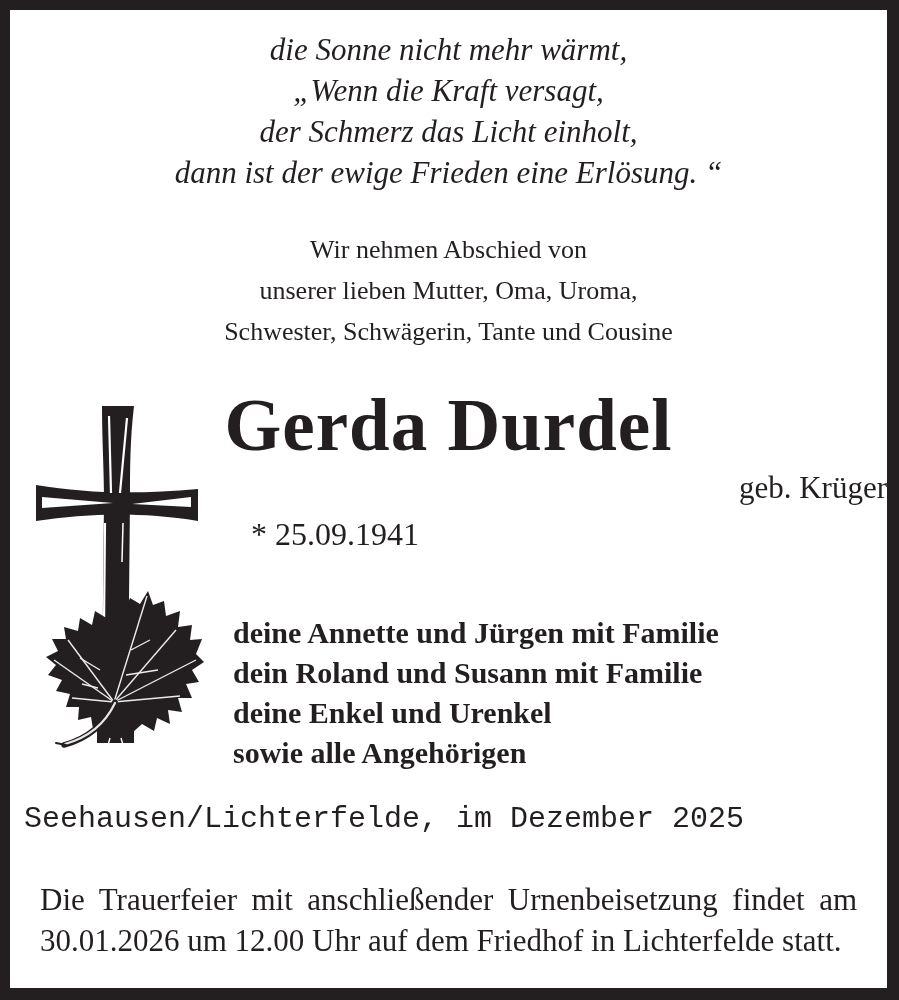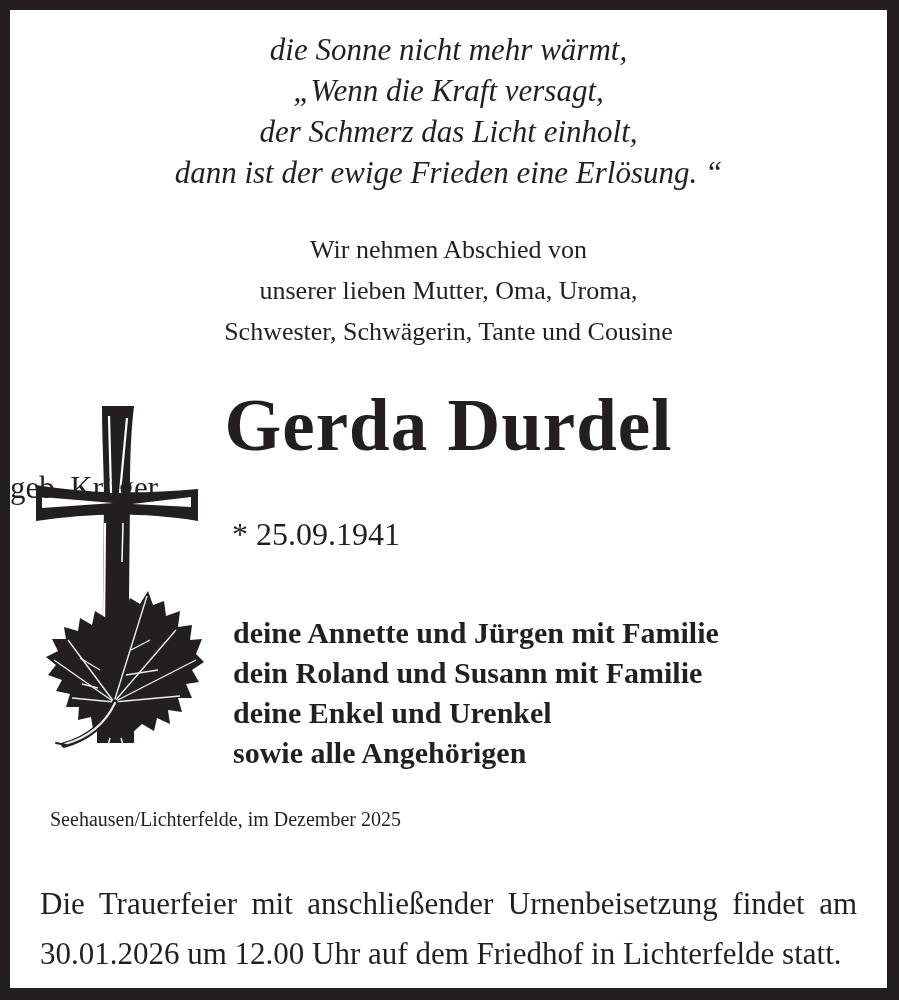--- a/index.html
+++ b/index.html
@@ -49,57 +49,58 @@
     font-size: 73px;
     font-weight: bold;
     line-height: 80px;
     letter-spacing: 1px;
     white-space: nowrap;
   }
 
   .maiden {
     position: absolute;
     top: 457px; left: 0; width: 100%;
-    text-align: left;
+    text-align: right;
     font-size: 31px;
     line-height: 42px;
   }
 
   .dates {
     position: absolute;
     top: 503px; left: 0; width: 100%; height: 42px;
     font-size: 32px;
     line-height: 42px;
   }
-  .dates .birth { position: absolute; left: 222px; white-space: nowrap; }
+  .dates .birth { position: absolute; left: 241px; white-space: nowrap; }
   .dates .death { position: absolute; left: 492px; white-space: nowrap; }
 
   .mourners {
     position: absolute;
     top: 585px; left: 223px;
     font-weight: bold;
     font-size: 30px;
     line-height: 40px;
     white-space: nowrap;
     margin-top: 18px;
   }
 
   .place-date {
     position: absolute;
-    top: 788px; left: 40px;
-    font-size: 20px;
+    top: 788px; left: 14px;
+    font-size: 30px;
     line-height: 42px;
     white-space: nowrap;
+    font-family: Liberation Mono, monospace;
   }
 
   .announcement {
     position: absolute;
     top: 869px; left: 30px; right: 30px;
     font-size: 31px;
-    line-height: 50px;
+    line-height: 41px;
     text-align: justify;
   }
 </style>
 </head>
 <body>
 
 <div class="page">
 
   <div class="quote">
     <div>die Sonne nicht mehr wärmt,</div>

